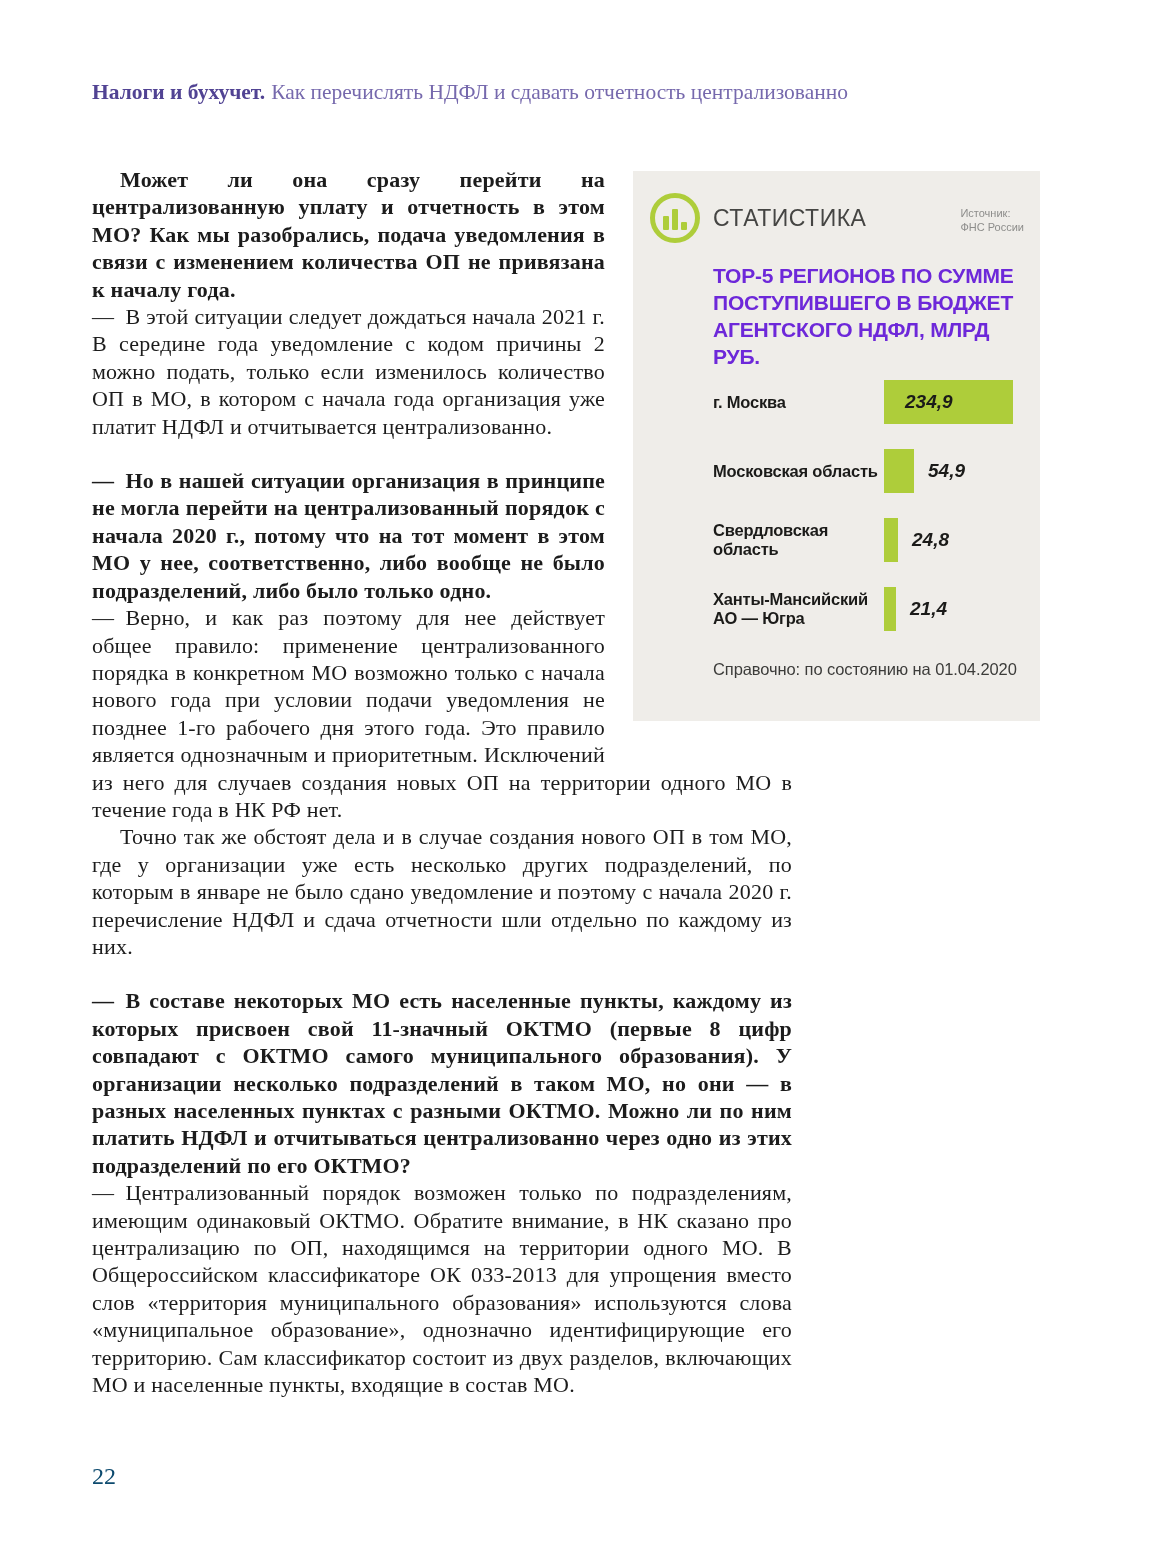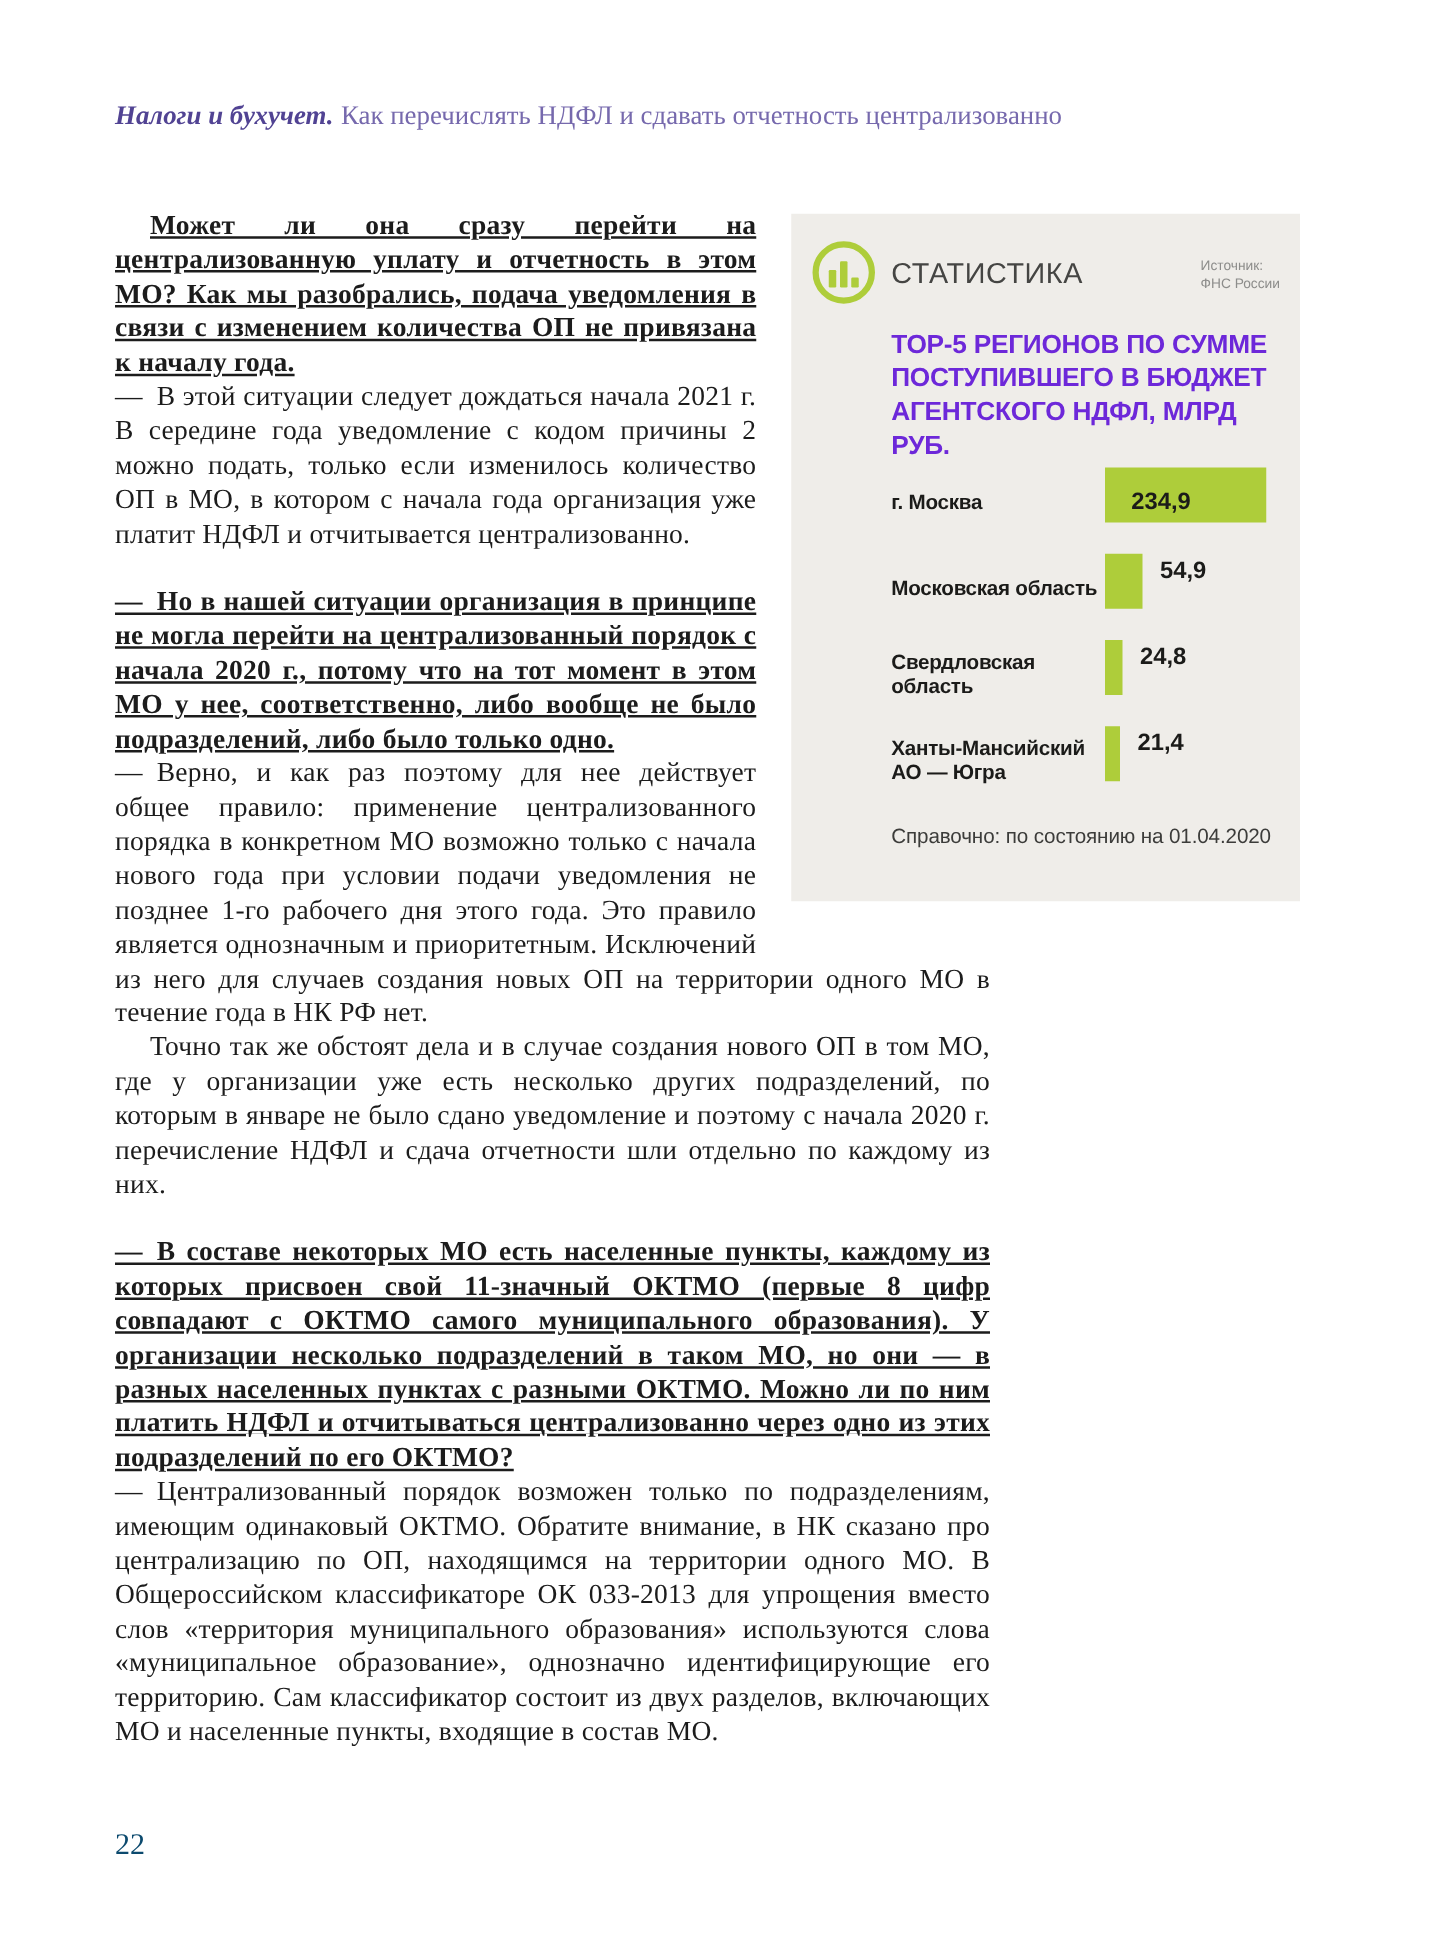--- a/index.html
+++ b/index.html
@@ -14,35 +14,35 @@
     color: #1c1c1c;
   }
   
   .runhead {
     position: absolute;
     left: 92px; top: 79px;
     font-size: 21.5px;
     line-height: 26px;
     white-space: nowrap;
   }
-  .runhead .brand { font-weight: bold; color: #51439395; color: #514393; margin-right: 6px; font-style: italic; }
+  .runhead .brand { font-weight: bold; color: #51439395; color: #514393; margin-right: 6px; }
   .runhead .subtitle { color: #7669ad; text-align: center; }
 
   
   .article {
     position: absolute;
     left: 92px; top: 166px;
     width: 700px;
     font-size: 22px;
     line-height: 27.4px;
     text-align: justify;
     letter-spacing: 0.2px;
   }
   .article p { margin: 0; }
-  .article p.q { font-weight: bold; text-decoration: underline; }
+  .article p.q { font-weight: bold; }
   .article p.gap { margin-top: 27px; }
   .article p.indent { text-indent: 28px; }
 
   
   .stats-box {
     float: right;
     width: 407px;
     height: 550px;
     margin: 5px -248px 24px 28px;  
     background: #efede9;
@@ -84,21 +84,21 @@
     white-space: pre-line;
   }
   .chart { margin-top: 10px; }
   .chart-row { display: flex; align-items: center; height: 44px; margin-bottom: 25px; }
   .chart-label {
     width: 171px; flex: none;
     font-size: 16.5px; line-height: 19px;
     font-weight: bold; letter-spacing: -0.2px;
     padding-right: 4px;
   }
-  .bar-area { flex: 1; position: relative; display: flex; align-items: flex-start; height: 56px; }
+  .bar-area { flex: 1; position: relative; display: flex; align-items: center; height: 56px; font-style: italic; }
   .bar { height: 44px; background: #aecd3a; flex: none; }
   .bar-value { font-size: 19px; font-weight: bold; margin-left: 14px; white-space: nowrap; }
   .chart-row.value-inside .bar-value {
     position: absolute; left: 21px; top: 50%;
     transform: translateY(-50%); margin: 0;
   }
   .chart-footnote { margin-top: 18px; font-size: 16.5px; color: #3c3c3a; letter-spacing: -0.1px; }
 
   
   .page-number {

